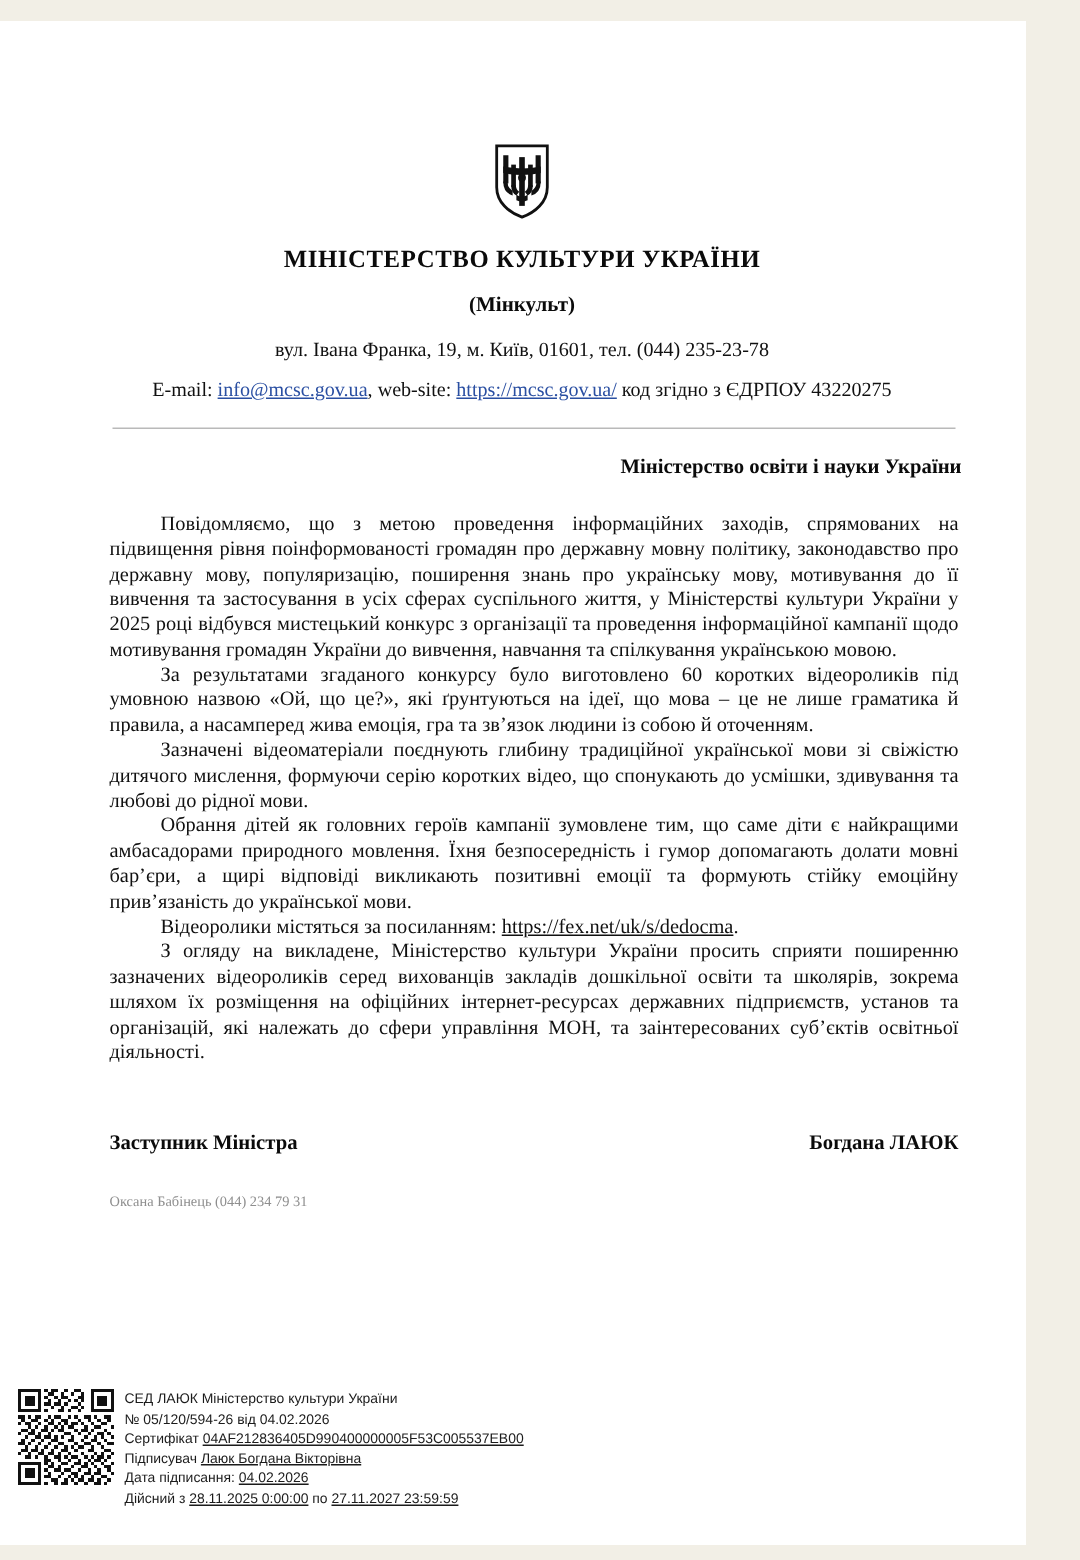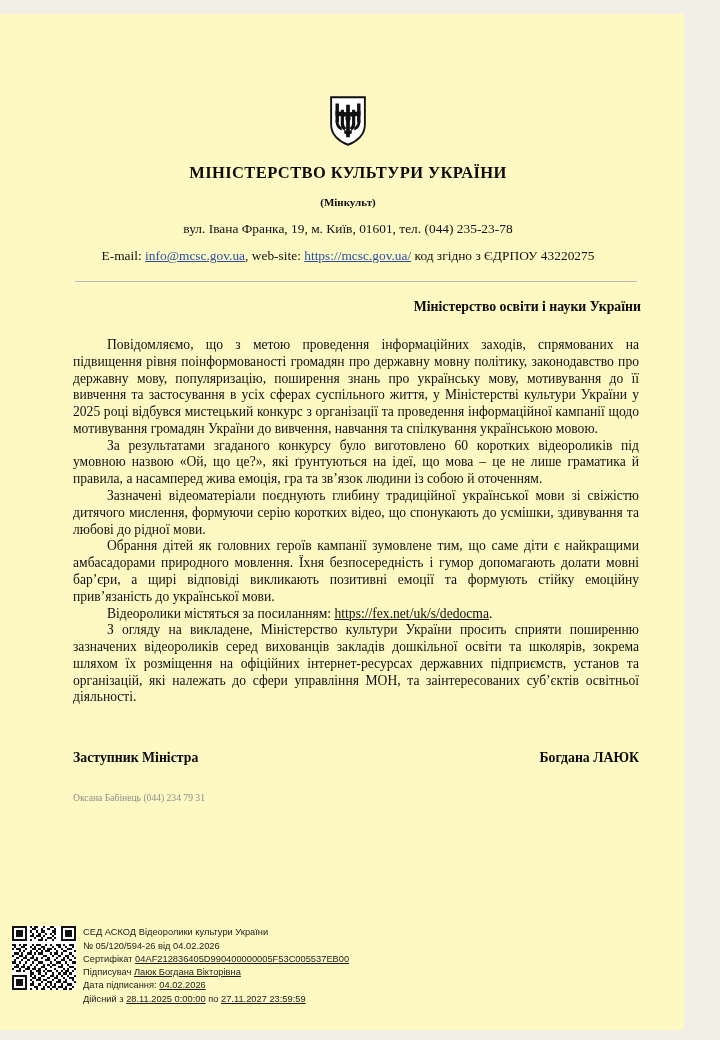--- a/index.html
+++ b/index.html
@@ -12,21 +12,21 @@
   #viewport {
     position: relative;
     width: 720px; height: 1040px;
     background: #f2efe6;
     overflow: hidden;
   }
   #page {
     position: absolute;
     left: 0; top: 14px;
     width: 684px; height: 1016px;
-    background: #fef9c3;
+    background: #ffffff;
   }
   .inner {
     position: relative;
     width: 100%; height: 100%;
     padding: 0 36px 0 48px;
   }
 
   
   .emblem-wrap {
     display: flex; justify-content: center;
@@ -39,21 +39,21 @@
     text-align: center;
     font-weight: bold;
     font-size: 16.5px;
     letter-spacing: .4px;
     margin-top: 17px;
     color: #0b0b0b;
   }
   .org-short {
     text-align: center;
     font-weight: bold;
-    font-size: 11px;
+    font-size: 14px;
     margin-top: 13px;
     color: #0b0b0b;
   }
   .org-address {
     text-align: center;
     font-size: 13.4px;
     margin-top: 13px;
     color: #101010;
   }
   .org-contacts {
@@ -427,21 +427,21 @@
             <rect x="8" y="28" width="1" height="1"></rect>
               <rect x="11" y="28" width="1" height="1"></rect>
               <rect x="13" y="28" width="2" height="1"></rect>
               <rect x="17" y="28" width="1" height="1"></rect>
               <rect x="20" y="28" width="1" height="1"></rect>
               <rect x="23" y="28" width="2" height="1"></rect>
               <rect x="26" y="28" width="1" height="1"></rect>
           </g>
         </svg>
         <div class="stamp-lines">
-          <div>СЕД АСКОД Відеоролики культури України</div>
+          <div>СЕД ЛАЮК Міністерство культури України</div>
           <div>№ 05/120/594-26 від 04.02.2026</div>
           <div><span>Сертифікат </span><u>04AF212836405D990400000005F53C005537EB00</u></div>
           <div><span>Підписувач </span><u>Лаюк Богдана Вікторівна</u></div>
           <div><span>Дата підписання: </span><u>04.02.2026</u></div>
           <div><span>Дійсний з </span><u>28.11.2025 0:00:00</u><span> по </span><u>27.11.2027 23:59:59</u></div>
         </div>
       </div>
 
     </div>
   </div>

